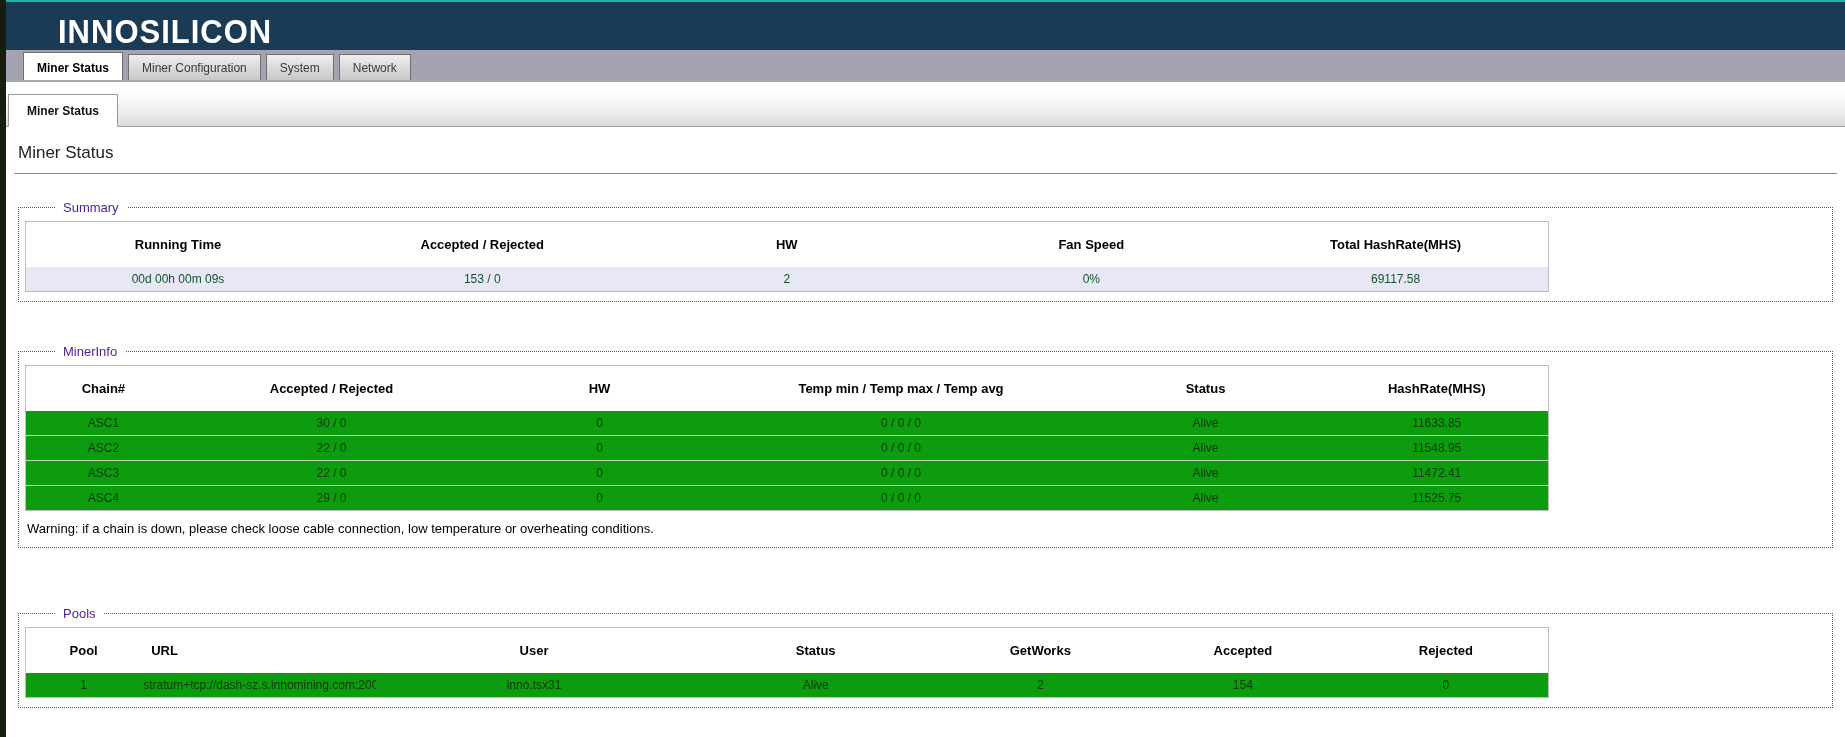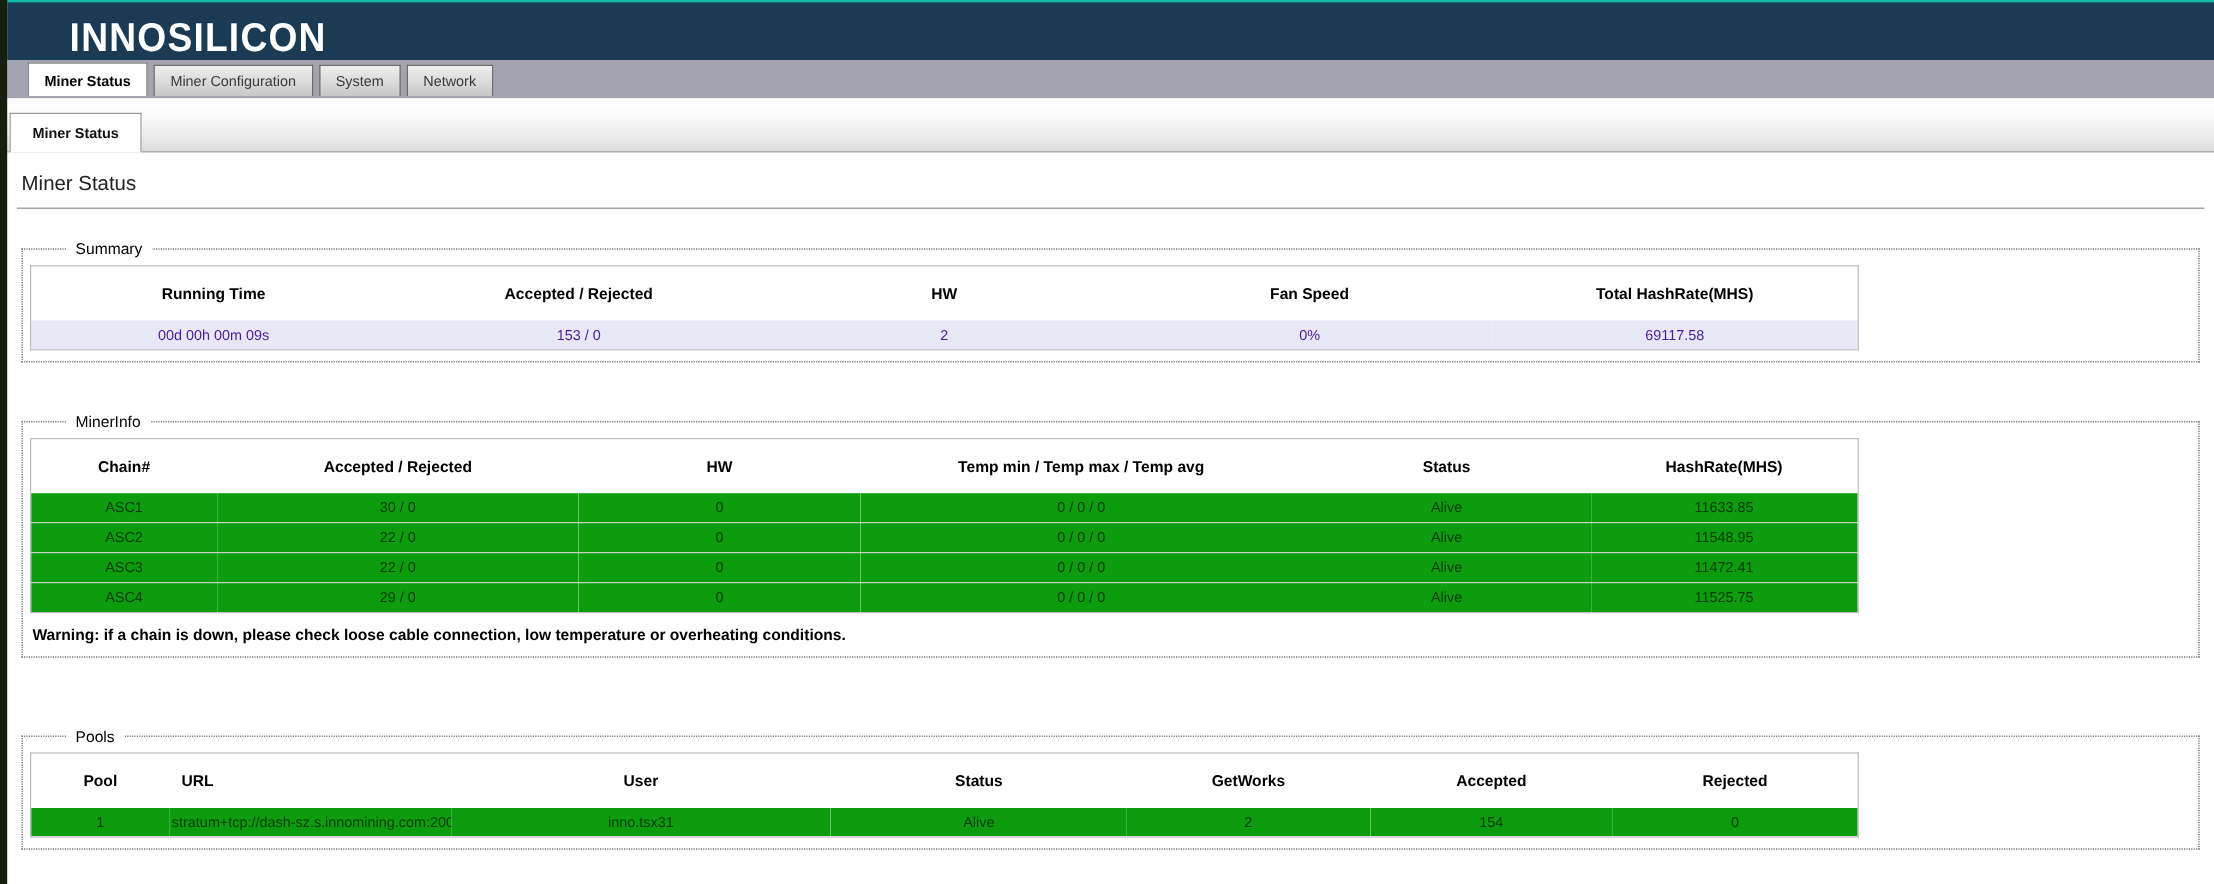--- a/index.html
+++ b/index.html
@@ -86,21 +86,21 @@
 
   fieldset {
     border: 1px dotted #5a5a5a;
     margin: 26px 4px 0 4px;
     padding: 6px 6px 9px 6px;
     background: transparent;
   }
   fieldset.gap-lg { margin-top: 42px; }
   fieldset.gap-xl { margin-top: 58px; }
   legend {
-    font-size: 13px; color: #000000;
+    font-size: 13px; color: #4c1d95;
     margin-left: 30px; padding: 0 8px;
   }
 
   table {
     border-collapse: collapse;
     width: 84.6%;
     border: 1px solid #bdbdbd;
     table-layout: fixed;
     background: #fff;
     padding-left: 31px;
@@ -110,28 +110,28 @@
     padding: 15px 2px; text-align: center;
     background: #ffffff;
     overflow: hidden; white-space: nowrap;
   }
   td {
     font-size: 12px; text-align: center;
     padding: 5px 2px;
     overflow: hidden; white-space: nowrap;
   }
   .summary-table tbody tr { background: var(--summary-row-bg, #e7e7f5); }
-  .summary-table td { color: #4c1d95; }
+  .summary-table td { color: #14532d; }
   .green-table tbody tr { background: var(--alive-green, #0d9c0d); }
   .green-table td { color: rgba(5, 45, 5, 0.88); border-bottom: 1px solid rgba(0,80,0,0.25); }
   .green-table tbody tr:last-child td { border-bottom: none; }
   .pools-table th:nth-child(2) { text-align: left; padding-left: 10px; }
 
   .warning-text {
-    font-size: 13px; font-weight: bold; color: #000;
+    font-size: 13px; font-weight: normal; color: #000;
     margin: 10px 0 2px 2px;
   }
 </style>
 </head>
 <body>
 
 <div class="edge-strip"></div>
 
 <div class="main">
 

